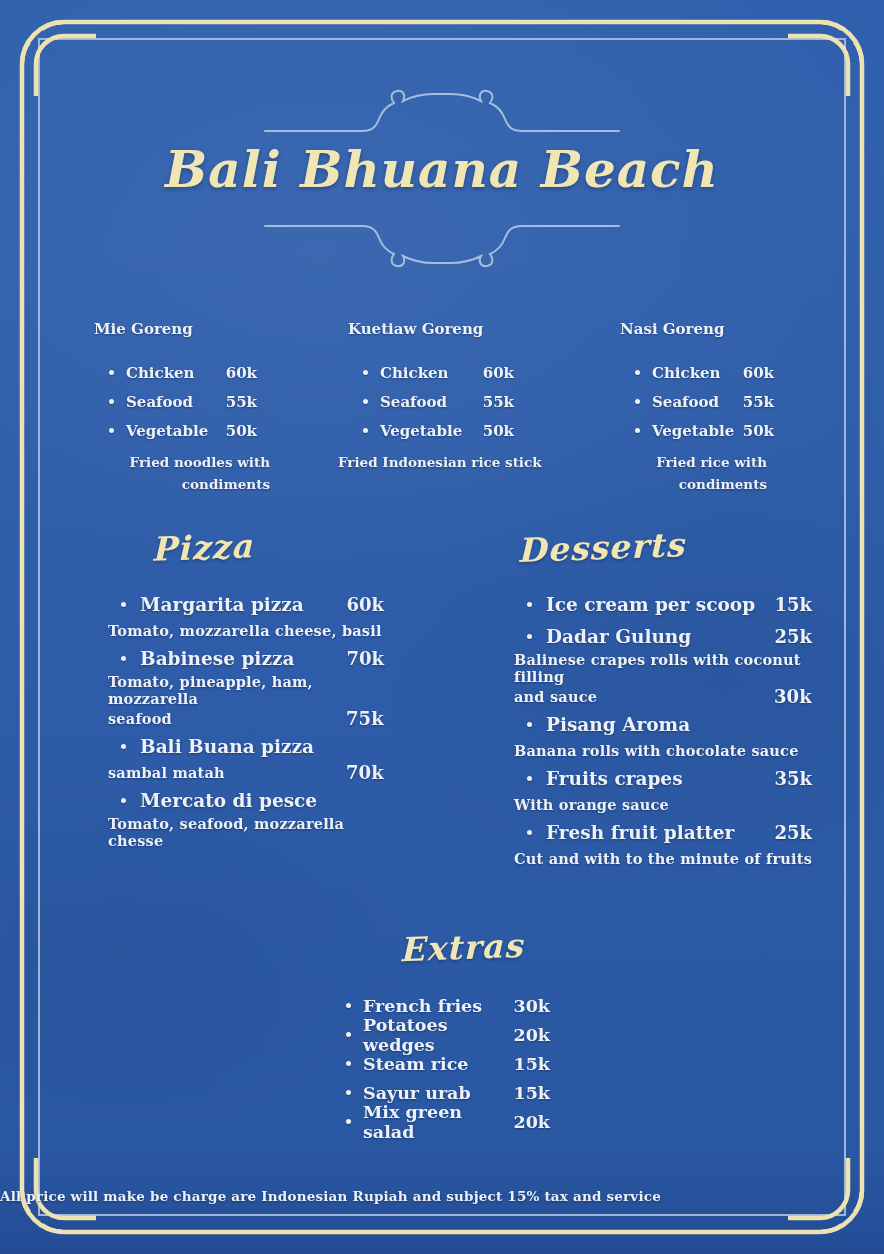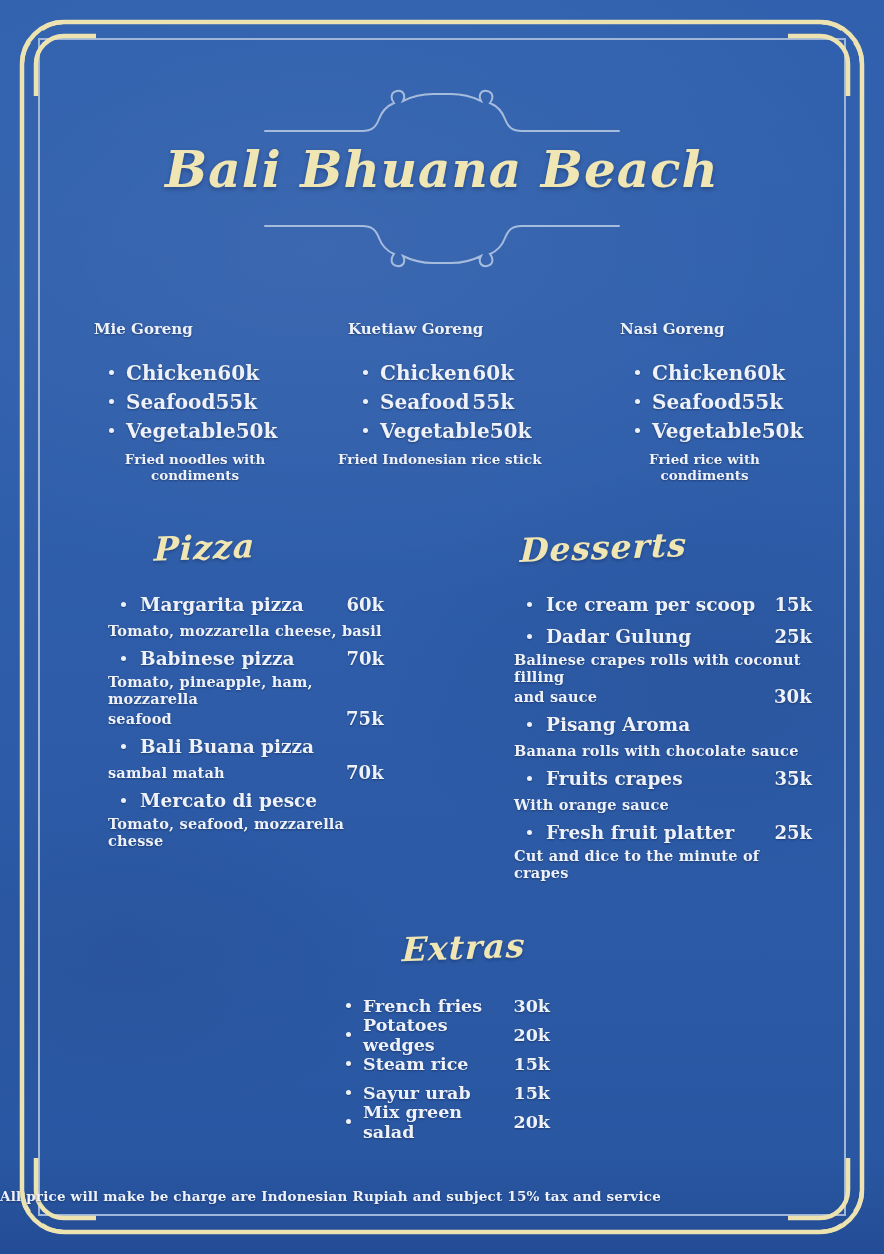--- a/index.html
+++ b/index.html
@@ -37,24 +37,24 @@
     color:var(--script,#f0e6b4);
     text-shadow:0 2px 4px rgba(8,24,60,.35);
   }
 
   
   .goreng-col{position:absolute;top:320px;}
   .goreng-col.g1{left:94px;width:163px;}
   .goreng-col.g2{left:348px;width:166px;}
   .goreng-col.g3{left:620px;width:154px;}
   .goreng-header{font-size:15px;font-weight:700;margin-bottom:20px;}
-  .dish-row{display:flex;align-items:center;height:29px;font-size:20px;font-weight:700;}
+  .dish-row{display:flex;align-items:center;height:29px;font-size:15px;font-weight:700;}
   .dish-row .bullet{width:5px;height:5px;border-radius:50%;background:#eef2f8;margin:0 12px 0 15px;flex:none;box-shadow:0 1px 1px rgba(8,24,60,.4);}
   .dish-name{flex:1;}
-  .goreng-caption{font-size:13.5px;font-weight:700;line-height:16px;margin-top:6px;text-align:center;}
+  .goreng-caption{font-size:13.5px;font-weight:700;line-height:22px;margin-top:6px;text-align:right;}
   .g1 .goreng-caption{margin-left:26px;width:150px;}
   .g2 .goreng-caption{white-space:nowrap;margin-left:-10px;width:190px;}
   .g3 .goreng-caption{margin-left:22px;width:125px;}
 
   
   .pd-col{position:absolute;top:528px;}
   .pd-col.pizza{left:92px;width:292px;}
   .pd-col.desserts{left:498px;width:314px;}
   .pd-header{font-size:33px;margin-bottom:0;}
   .pizza .pd-header{margin-left:62px;}
@@ -267,21 +267,21 @@
     <span class="pd-text">With orange sauce</span>
 
   </div>
         <div class="pd-row item">
     <span class="bullet"></span>
     <span class="pd-text">Fresh fruit platter</span>
     <span class="pd-price">25k</span>
   </div>
         <div class="pd-row desc">
 
-    <span class="pd-text">Cut and dice to the minute of crapes</span>
+    <span class="pd-text">Cut and with to the minute of fruits</span>
 
   </div>
       </div>
   </div>
 
   <div class="extras-col white-text">
     <div class="script-head extras-header">Extras</div>
     <div class="extras-rows">
         <div class="dish-row">
     <span class="bullet"></span>

